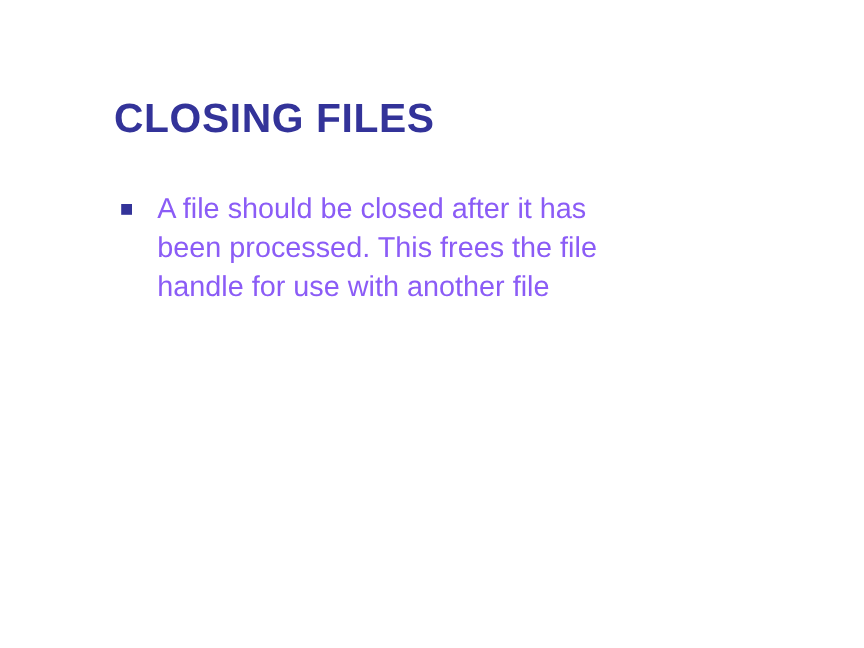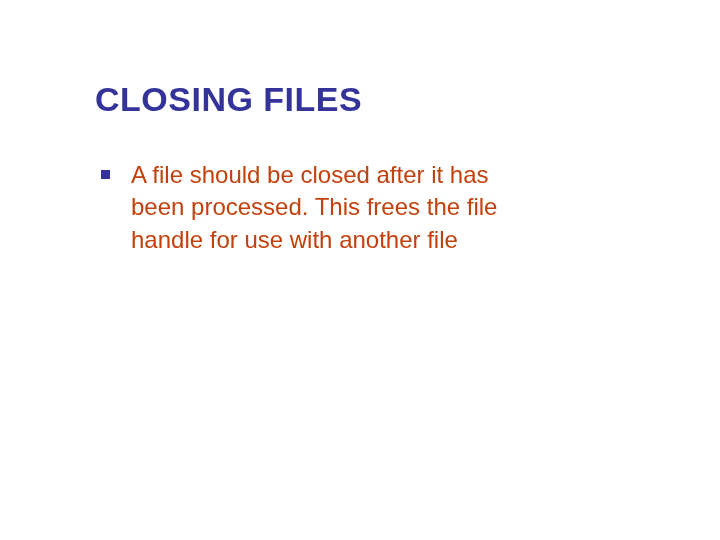--- a/index.html
+++ b/index.html
@@ -28,21 +28,21 @@
     list-style: none;
     padding: 0;
     margin: 0;
   }
   .bullets li {
     position: relative;
     padding-left: 36px;
     margin-bottom: 38px;
     font-size: 24px;
     line-height: 1.35;
-    color: #c2410c;
+    color: #8b5cf6;
   }
   .bullets li .sq {
     position: absolute;
     left: 6px;
     top: 11px;
     width: 9px;
     height: 9px;
     background: #333399;
   }
 </style>

